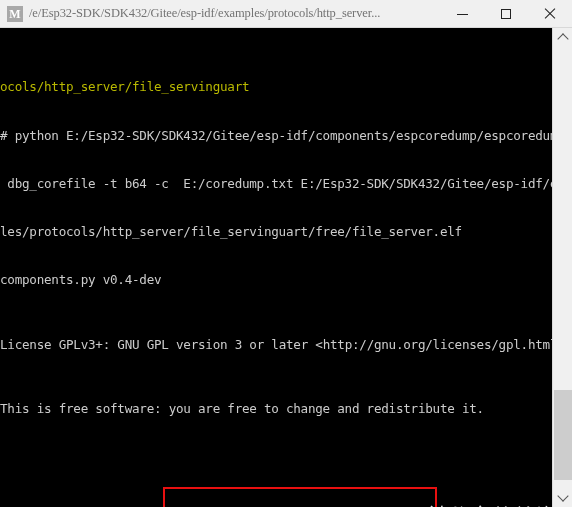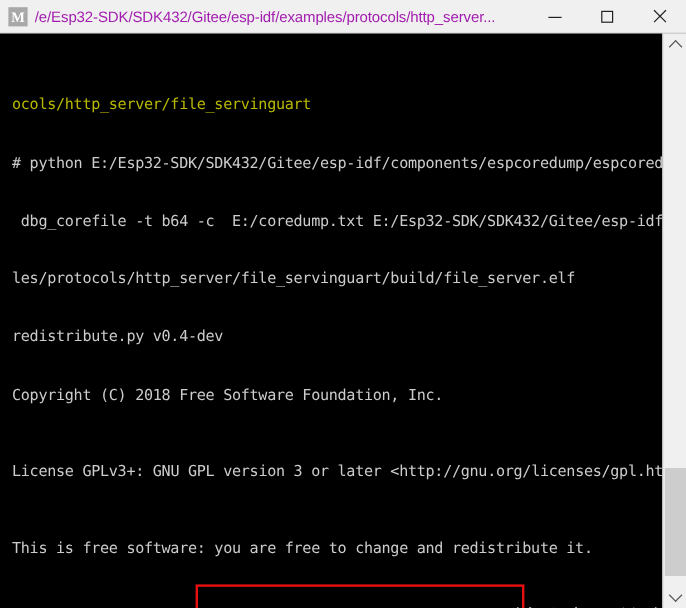--- a/index.html
+++ b/index.html
@@ -43,23 +43,23 @@
     color: #ffffff;
     font-family: "Liberation Serif", serif;
     font-size: 12px;
     font-weight: bold;
     line-height: 16px;
     text-align: center;
     flex: 0 0 auto;
   }
   .tb-title {
     flex: 1 1 auto;
-    font-family: Liberation Sans, sans-serif;
+    font-family: Liberation Serif, serif;
     font-size: 12.5px;
-    color: #a21caf;
+    color: #737373;
     white-space: nowrap;
     overflow: hidden;
     text-overflow: clip;
     letter-spacing: -0.1px;
   }
   .tb-buttons {
     flex: 0 0 auto;
     display: flex;
     height: 28px;
   }
@@ -115,21 +115,21 @@
     left: 0;
     top: 3px;
     width: 552px;
     font-family: "DejaVu Sans Mono", monospace;
     font-size: 12.6px;
     line-height: 16.1px;
     color: #cccccc;
     white-space: pre;
     letter-spacing: -0.25px;
   }
-  .ln { height: 16.1px; padding-left: 10px; }
+  .ln { height: 16.1px; padding-left: 0px; }
   .c-default { color: #cccccc; }
   .c-olive   { color: #b9b900; }
   .underline { }
 
   
   .redbox {
     position: absolute;
     left: 163px;
     top: 459px;
     width: 274px;
@@ -218,23 +218,22 @@
       </div>
     </div>
   </div>
 
   <div class="terminal">
     <div class="term-lines">
 
       <div class="ln c-olive">ocols/http_server/file_servinguart</div>
       <div class="ln c-default"># python E:/Esp32-SDK/SDK432/Gitee/esp-idf/components/espcoredump/espcoredump.py</div>
       <div class="ln c-default"> dbg_corefile -t b64 -c  E:/coredump.txt E:/Esp32-SDK/SDK432/Gitee/esp-idf/examp</div>
-      <div class="ln c-default">les/protocols/http_server/file_servinguart/build/file_server.elf</div>
-      <div class="ln c-default">redistribute.py v0.4-dev</div>
-      <div class="ln c-default">Copyright (C) 2018 Free Software Foundation, Inc.</div>
+      <div class="ln c-default">les/protocols/http_server/file_servinguart/free/file_server.elf</div>
+      <div class="ln c-default">components.py v0.4-dev</div>
 
       <div class="ln c-default"><span>License </span><span class="underline">GPLv3+</span><span>: GNU GPL version 3 or later &lt;http://gnu.org/licenses/gpl.html&gt;</span></div>
 
       <div class="ln c-default">This is free software: you are free to change and redistribute it.</div>
       
       
       
       
       
       

